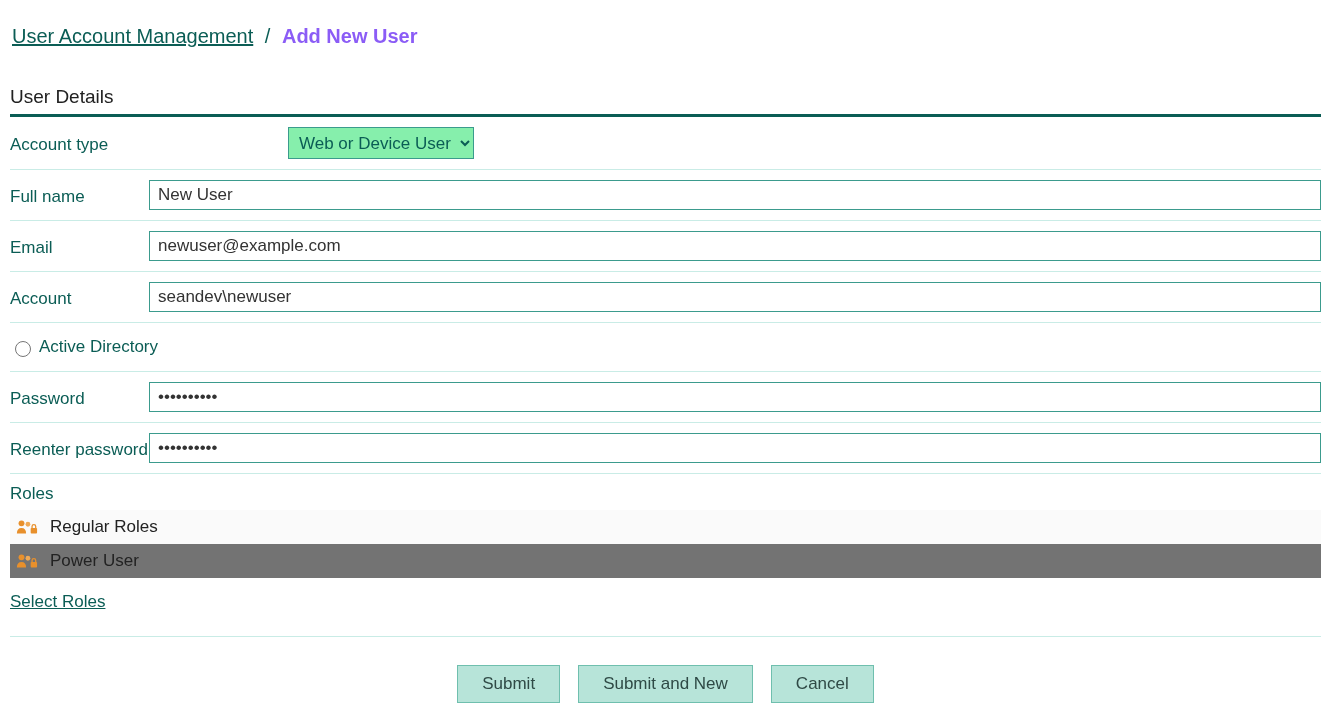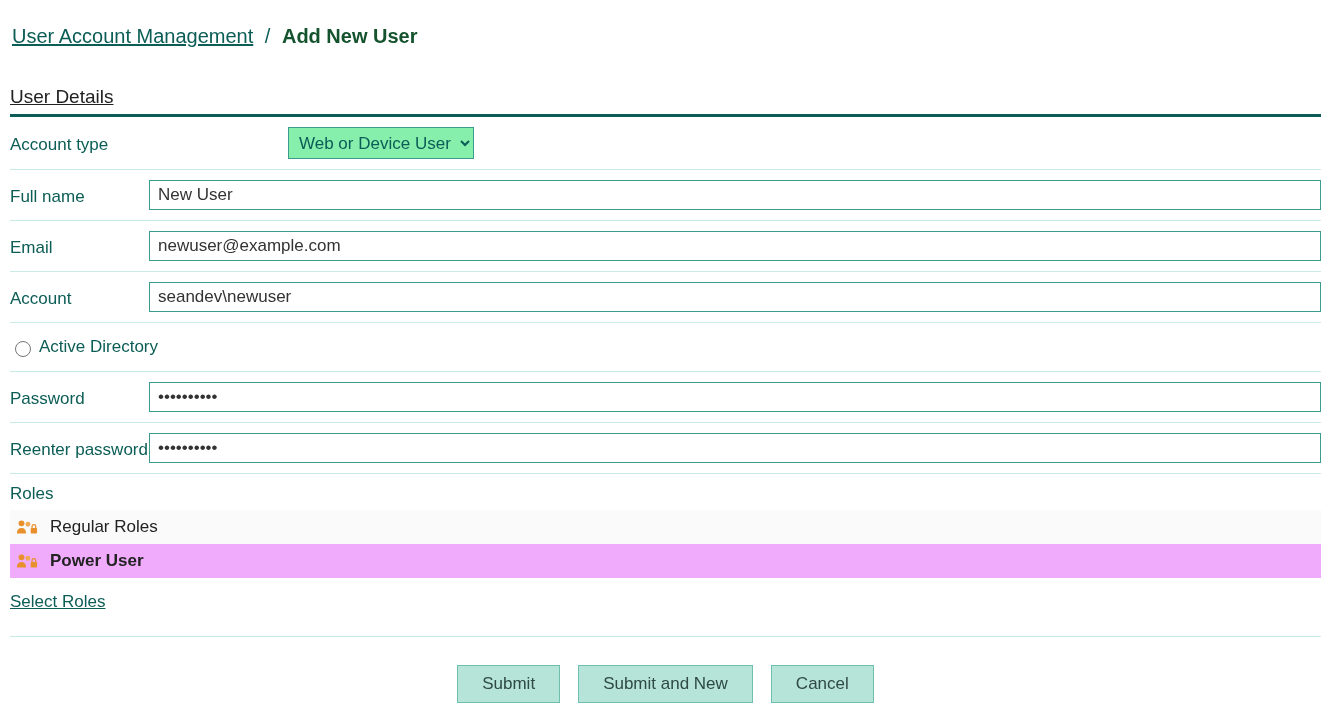--- a/index.html
+++ b/index.html
@@ -19,29 +19,28 @@
   .breadcrumb a {
     color: #0b5d55;
     text-decoration: underline;
   }
   .breadcrumb .sep {
     margin: 0 6px;
     color: #0b5d55;
   }
   .breadcrumb .current {
     font-weight: bold;
-    color: #14532d;
+    color: #8b5cf6;
   }
   .section-title {
     margin-top: 30px;
     font-size: 19px;
     color: #222;
     padding-bottom: 6px;
     border-bottom: 3px solid #0b5d55;
-    text-decoration: underline;
   }
   .form-row {
     display: flex;
     align-items: center;
     border-bottom: 1px solid #c9ece6;
     padding: 10px 0;
   }
   .form-row.multi { align-items: flex-start; }
   .form-label {
     width: 278px;
@@ -86,21 +85,21 @@
     color: #0b5d55;
     font-size: 17px;
   }
   .role-row {
     display: flex;
     align-items: center;
     padding: 7px 6px;
     color: #222;
     font-size: 17px;
   }
-  .role-row.alt { background: #f0abfc; font-weight: bold; }
+  .role-row.alt { background: #737373; }
   .role-row.plain { background: #fafafa; }
   .role-icon {
     width: 22px;
     height: 18px;
     margin-right: 12px;
     display: inline-flex;
     align-items: center;
   }
   .select-roles {
     padding: 14px 0 24px 0;

